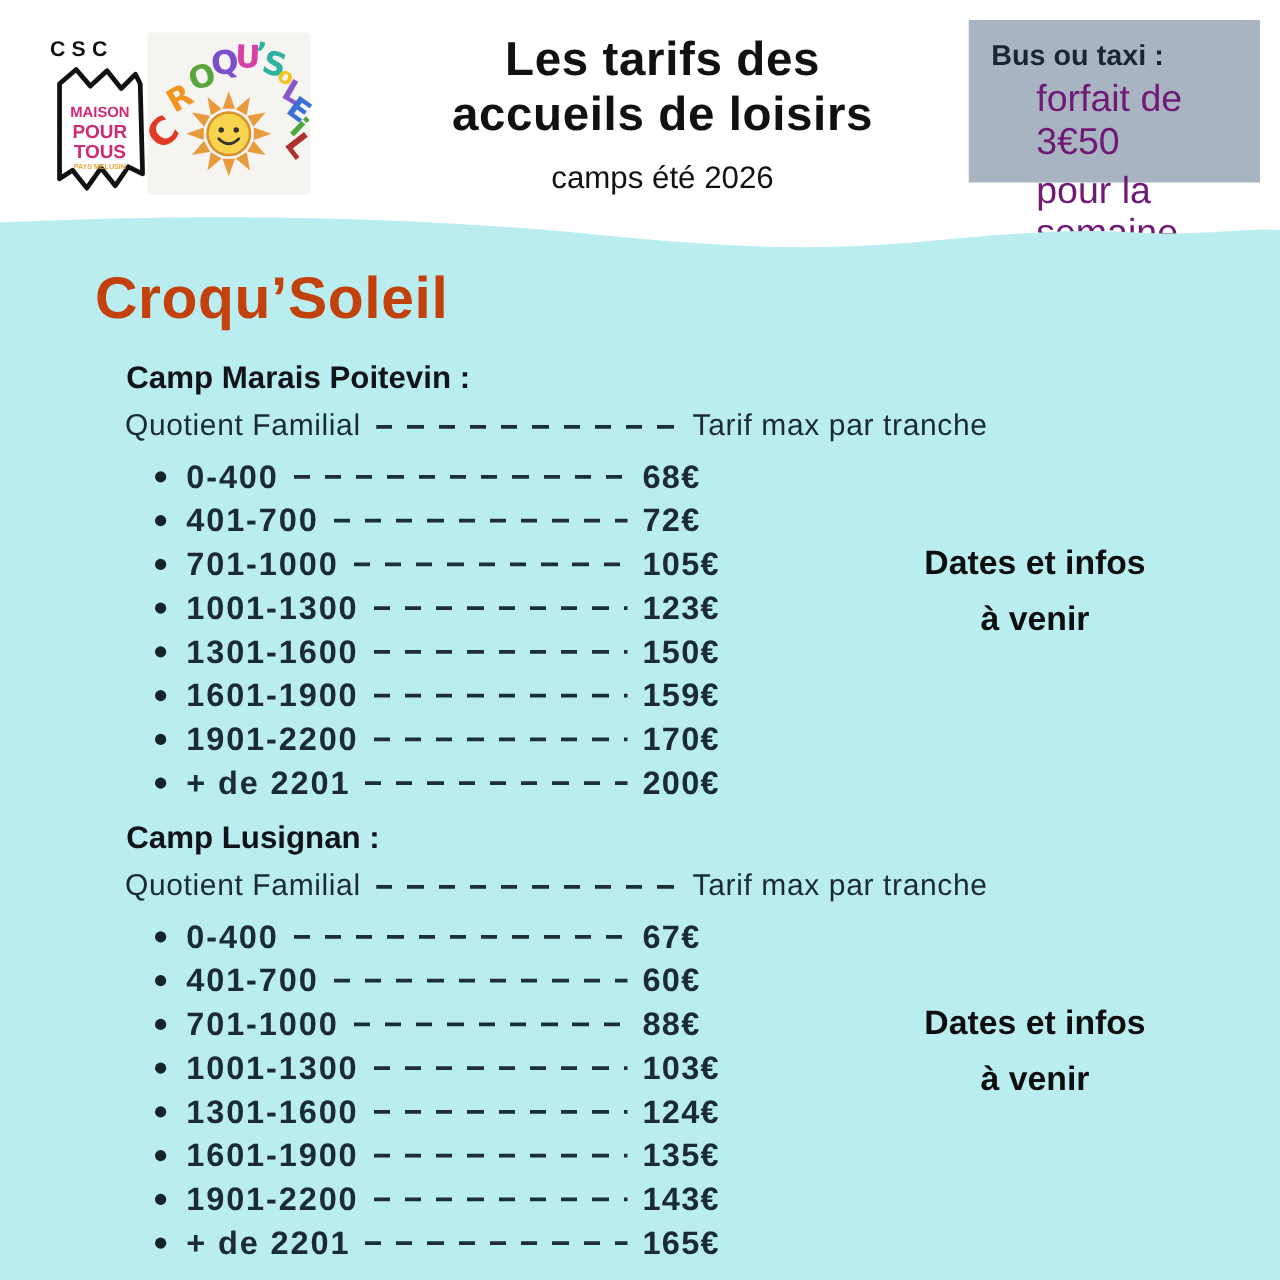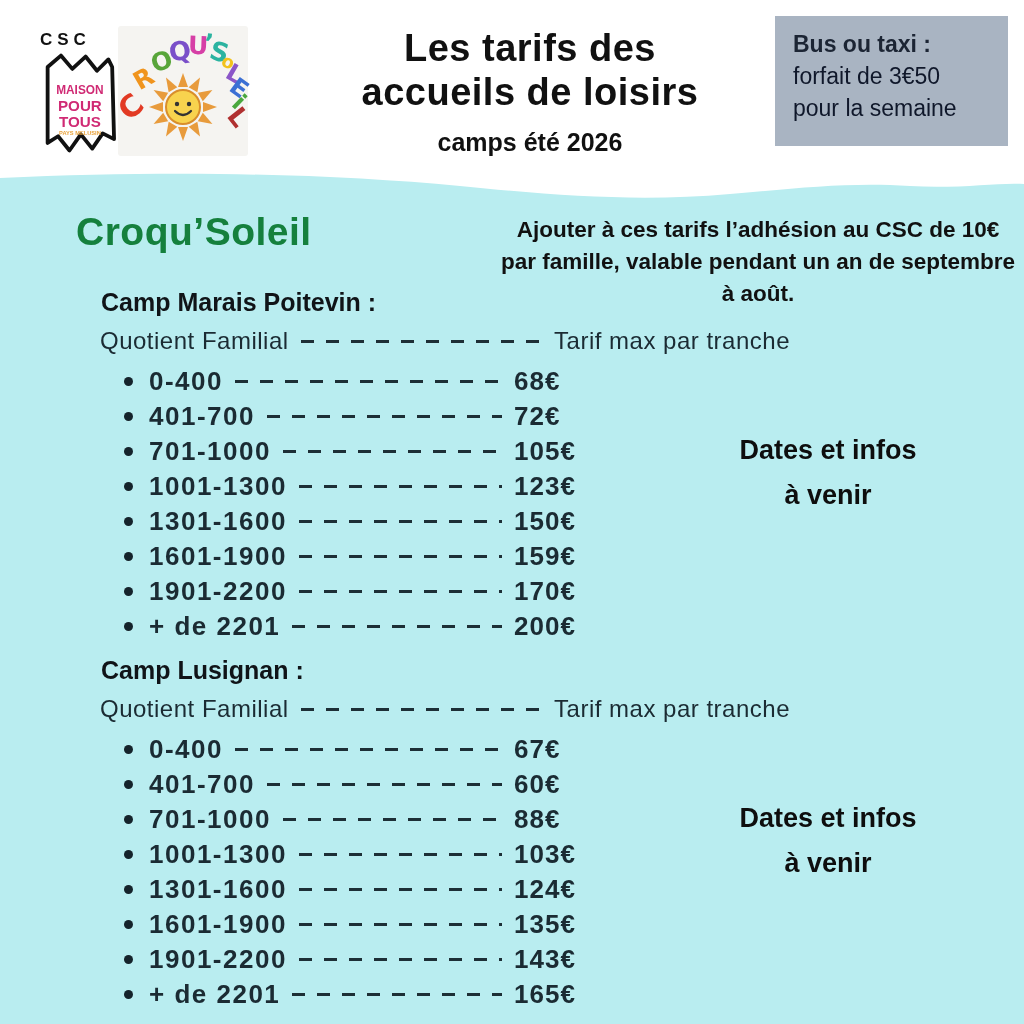--- a/index.html
+++ b/index.html
@@ -26,33 +26,33 @@
   .arc-letter:nth-child(7){ left:92px; top:13px; font-size:26px; transform:rotate(16deg); }
   .arc-letter:nth-child(8){ left:104px;top:27px; font-size:18px; transform:rotate(24deg); }
   .arc-letter:nth-child(9){ left:109px;top:36px; font-size:24px; transform:rotate(30deg); }
   .arc-letter:nth-child(10){left:113px;top:50px; font-size:24px; transform:rotate(36deg); }
   .arc-letter:nth-child(11){left:117px;top:64px; font-size:24px; transform:rotate(44deg); }
   .arc-letter:nth-child(12){left:112px;top:78px; font-size:26px; transform:rotate(52deg); }
   .sun { position:absolute; left:31px; top:47px; }
 
   .title-block { position:absolute; left:290px; top:26px; width:480px; text-align:center; color:#111; }
   .title-line { font-size:38px; font-weight:700; line-height:1.16; letter-spacing:0.5px; }
-  .subtitle { font-size:25px; font-weight:700; margin-top:14px; }
+  .subtitle { font-size:25px; font-weight:400; margin-top:14px; }
 
   .bus-box { position:absolute; left:775px; top:16px; width:233px; height:130px;
              background:#a9b4c2; padding:15px 18px; color:#222d3e; }
   .bus-title { font-size:23px; font-weight:700; color:#1c2534; }
-  .bus-line  { font-size:23px; margin-top:5px; color:#0f172a; }
+  .bus-line  { font-size:30px; margin-top:5px; color:#701a75;margin-left:36px; }
 
   
   .wave { position:absolute; top:170px; left:0; display:block; }
   .teal { position:absolute; top:211px; left:0; width:1024px; bottom:0; background:#b9edf0; }
 
-  .section-heading { position:absolute; left:76px; top:210px; font-size:39px; font-weight:700;
-                     color:#15803d; letter-spacing:0.5px; }
+  .section-heading { position:absolute; left:76px; top:210px; font-size:47px; font-weight:700;
+                     color:#c2410c; letter-spacing:0.5px; }
   .membership-note { position:absolute; left:500px; top:214px; width:516px; text-align:center;
                      font-size:22.5px; font-weight:700; color:#111; line-height:1.42; }
 
   .camp-block { position:absolute; left:100px; width:690px; color:#1b2b33; }
   .camp-block.first  { top:288px; }
   .camp-block.second { top:656px; }
   .camp-name { font-size:25px; font-weight:700; color:#101418; margin-left:1px; }
   .cols-row { display:flex; align-items:center; width:690px; margin-top:10px; font-size:24px; }
   .col-label { white-space:nowrap; letter-spacing:0.5px; }
   .leader { flex:1 1 auto; height:3px; margin:0 12px; align-self:center;
@@ -135,21 +135,20 @@
   </div>
 
   <svg class="wave" width="1024" height="42" viewBox="0 0 1024 42">
     <path d="M0,8 C180,0 330,4 460,16 C560,26 640,32 730,24 C800,18 850,12 910,16 C960,19 1000,12 1024,14 L1024,42 L0,42 Z" fill="#b9edf0"></path>
   </svg>
 
   <div class="teal"></div>
 
   <div class="section-heading">Croqu’Soleil</div>
 
-  <div class="membership-note">Ajouter à ces tarifs l’adhésion au CSC de 10€ par famille, valable pendant un an de septembre à août.</div>
 
   <div class="camp-block first">
     <div class="camp-name">Camp Marais Poitevin :</div>
     <div class="cols-row">
       <span class="col-label">Quotient Familial</span>
       <span class="leader"></span>
       <span class="col-label">Tarif max par tranche</span>
     </div>
     <ul class="price-list">
         <li>

